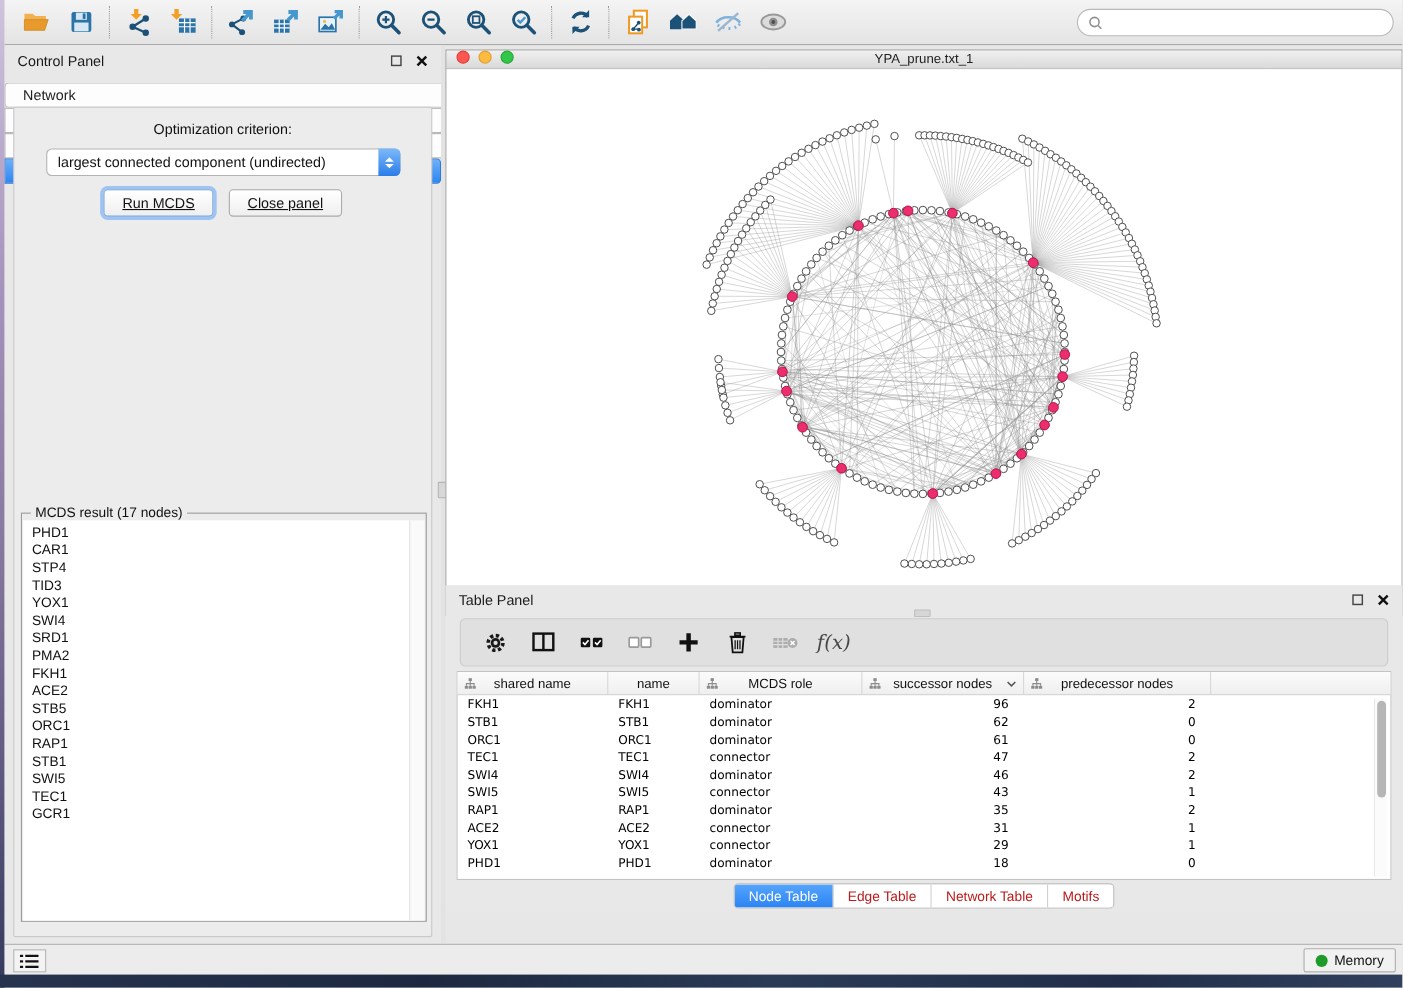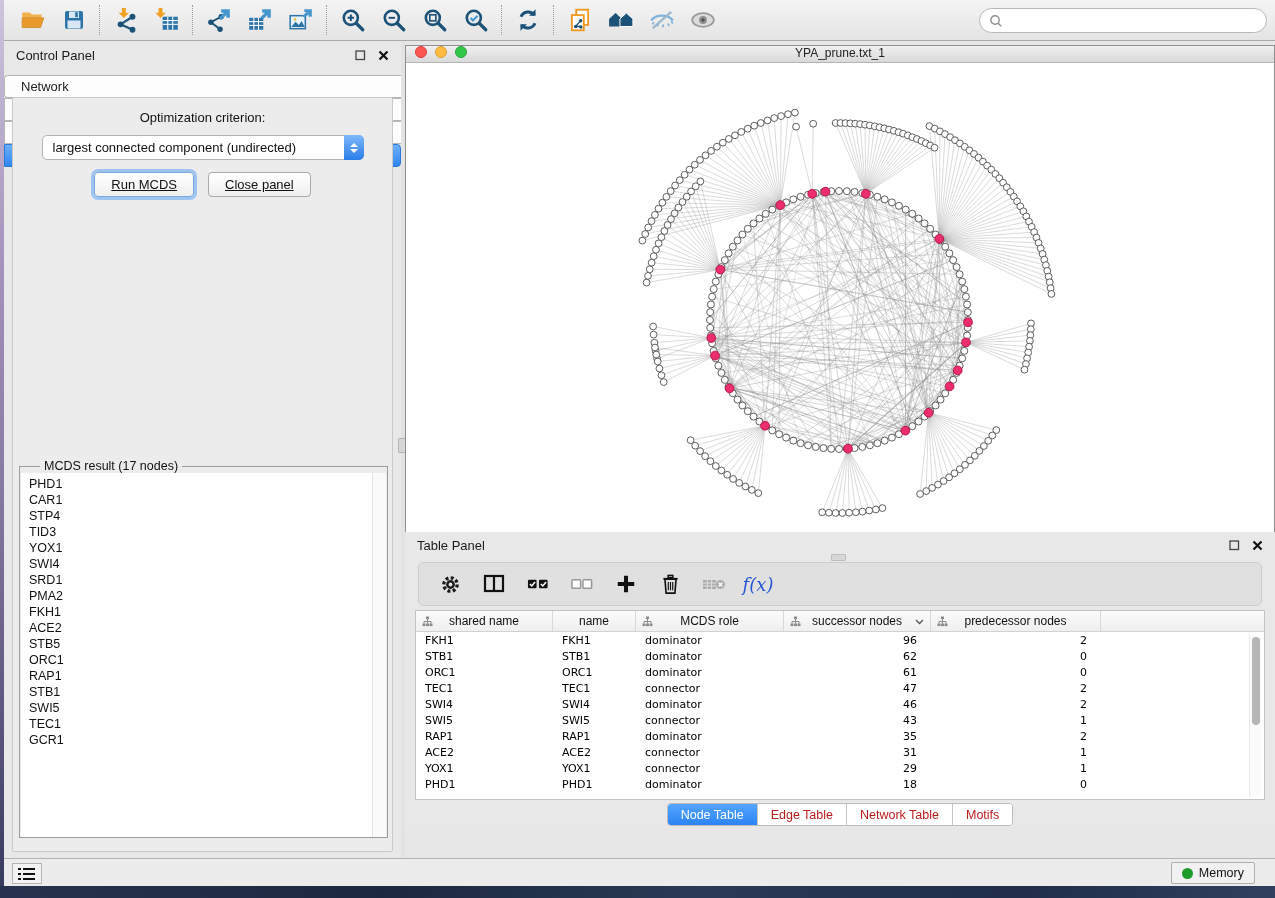--- a/index.html
+++ b/index.html
@@ -49,21 +49,21 @@
   .select-stepper i { display:block; width:0; height:0; border-left:4px solid transparent; border-right:4px solid transparent; }
   .select-stepper .up { border-bottom:4px solid #fff; }
   .select-stepper .dn { border-top:4px solid #fff; }
   .btn-row { display:flex; justify-content:center; gap:14px; margin-top:12px; }
   .btn { height:25px; padding:0 16px; font-size:13px; color:#111;
     background:linear-gradient(#ffffff,#efefef); border:1px solid #ababab; border-radius:4px;
     font-family:"Liberation Sans",sans-serif;text-decoration:underline; }
   .btn.focus { box-shadow:0 0 0 3px rgba(110,170,245,.6); border-color:#7aa8e0; }
   .result-group { position:absolute; left:6px; top:368px; width:369px; height:372px;
     border:1px solid #9c9c9c; }
-  .group-title { position:absolute; top:-8px; left:20px; background:#ececec; padding:0 4px;
+  .group-title { position:absolute; top:-8px; left:8px; background:#ececec; padding:0 4px;
     font-size:12.5px; color:#111; }
   .result-list { position:absolute; left:1px; top:6px; width:353px; height:364px; background:#fff;
     overflow:hidden; padding:3px 0 0 8px; }
   .result-list .ritem { font-size:12.5px; line-height:16px; color:#111; }
   .result-scroll { position:absolute; right:1px; top:6px; width:14px; height:364px; background:#fafafa; border-left:1px solid #e2e2e2; }
   
   .v-divider { position:absolute; left:401px; top:41px; width:4px; height:817px; background:#e3e3e3; }
   .v-handle { position:absolute; left:-3px; top:397px; width:9px; height:15px;
     background:#d7d7d7; border:1px solid #b5b5b5; border-radius:1px; }
   .h-divider { position:absolute; left:831px; top:554px; width:15px; height:7px;
@@ -83,21 +83,21 @@
   .net-canvas svg { position:absolute; left:0; top:0; }
   
   .table-panel { position:absolute; left:405px; top:532px; width:870px; height:296px; background:#e8e8e8; }
   .tp-titlebar { height:26px; display:flex; align-items:center; padding:0 12px; }
   .tp-titlebar .pt-label { font-size:13px; color:#1a1a1a; flex:1; }
   .tp-toolbar { position:absolute; left:13px; top:30px; width:844px; height:44px;
     background:#e0e0e0; border:1px solid #cdcdcd; border-radius:5px;
     display:flex; align-items:center; padding-left:16px; gap:14px; }
   .tt-btn { width:30px; height:30px; display:flex; align-items:center; justify-content:center; }
   .tt-btn.disabled { opacity:.95; }
-  .fx-label { font-family:"DejaVu Serif", serif; font-style:italic; font-size:18px; color:#1d4ed8; }
+  .fx-label { font-family:"DejaVu Serif", serif; font-style:italic; font-size:18px; color:#404040; }
   .table-box { position:absolute; left:10px; top:78px; width:850px; height:190px;
     background:#fff; border:1px solid #c3c3c3; }
   .thead { display:flex; height:21px; background:linear-gradient(#fbfbfb,#efefef);
     border-bottom:1px solid #d2d2d2; }
   .th { position:relative; display:flex; align-items:center; justify-content:center;
     font-size:12px; color:#111; border-right:1px solid #d8d8d8; }
   .th .tree { position:absolute; left:6px; top:5px; }
   .th .chev { position:absolute; right:6px; top:8px; }
   .trow { display:flex; height:16px; align-items:center; }
   .td { font-family:"DejaVu Sans", sans-serif; font-size:11px; color:#000; white-space:nowrap; overflow:hidden; }
@@ -109,21 +109,21 @@
   .ttab-group { display:flex; border:1px solid #bcbcbc; border-radius:4px; overflow:hidden; background:#fff; }
   .ttab { height:21px; display:flex; align-items:center; padding:0 13px; font-size:12.5px; color:#b91c1c;
     border-right:1px solid #c6c6c6; background:#fff; }
   .ttab:last-child { border-right:none; }
   .ttab.active { background:linear-gradient(#55a5fd,#2b84f4); color:#fff; }
   
   .status-bar { position:absolute; left:4px; top:858px; width:1271px; height:28px;
     background:#ececec; border-top:1px solid #b3b3b3; }
   .list-btn { position:absolute; left:8px; top:4px; width:30px; height:21px;
     background:#f3f3f3; border:1px solid #b5b5b5; display:flex; align-items:center; justify-content:center; }
-  .memory-btn { position:absolute; right:20px; top:3px; height:22px;
+  .memory-btn { position:absolute; right:6px; top:3px; height:22px;
     background:#f1f1f1; border:1px solid #aeaeae; border-radius:2px;
     display:flex; align-items:center; gap:6px; padding:0 10px; font-size:12.5px; color:#111; }
   .mem-dot { width:11px; height:11px; border-radius:50%; background:#1e9b28; display:block; }
   .icon { display:inline-flex; align-items:center; justify-content:center; }
 </style>
 </head>
 <body>
 
 <div class="wp-left"></div>
 <div class="wp-bottom"></div>

